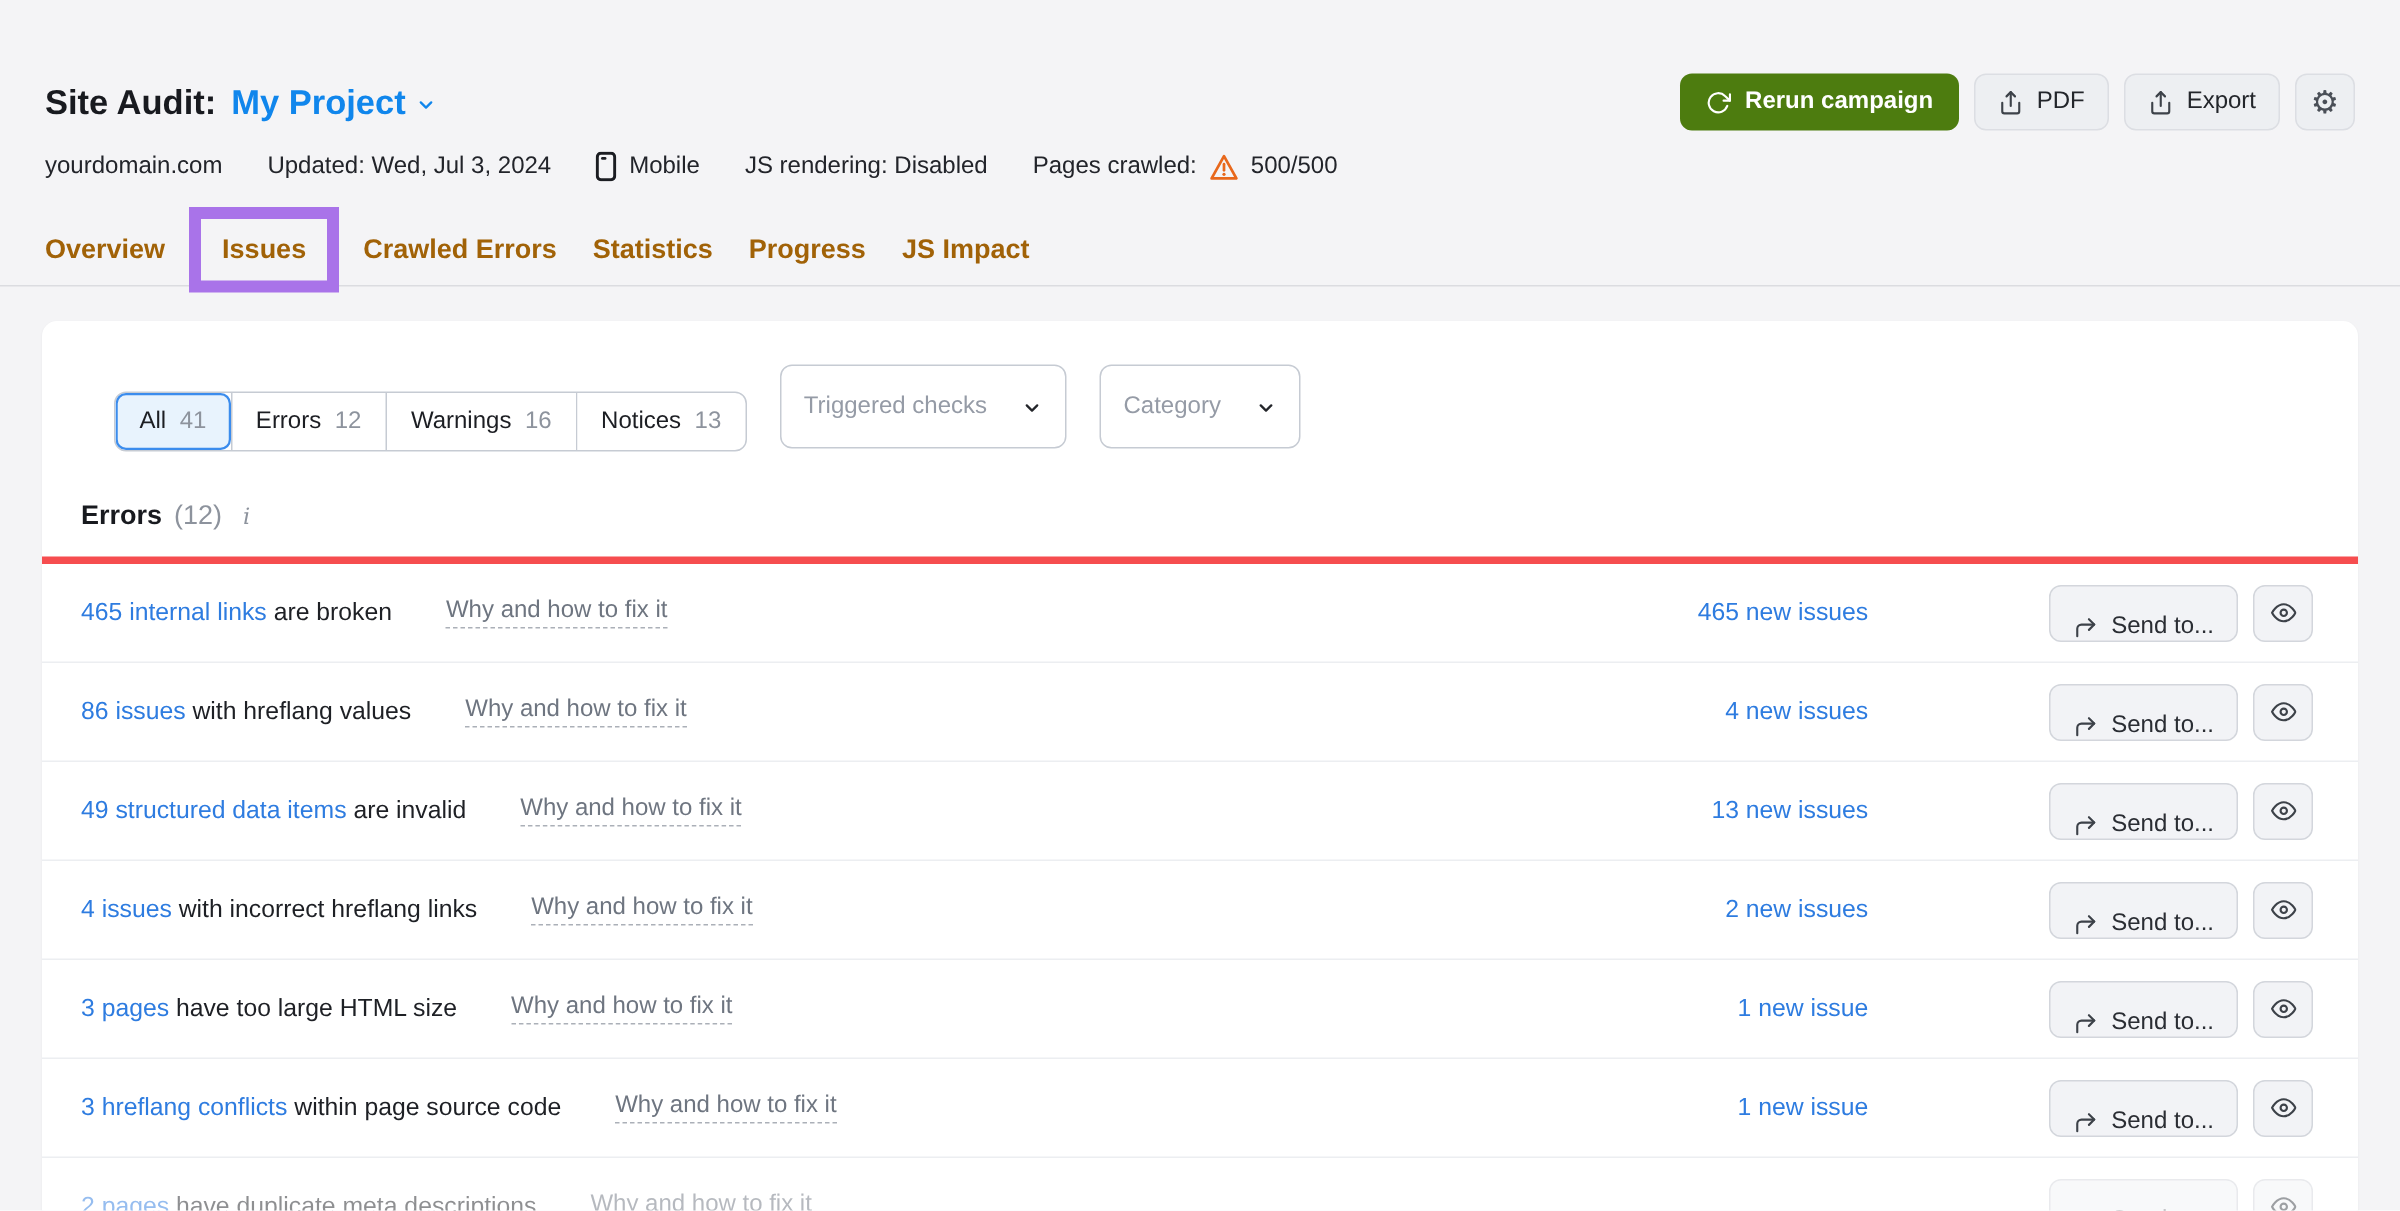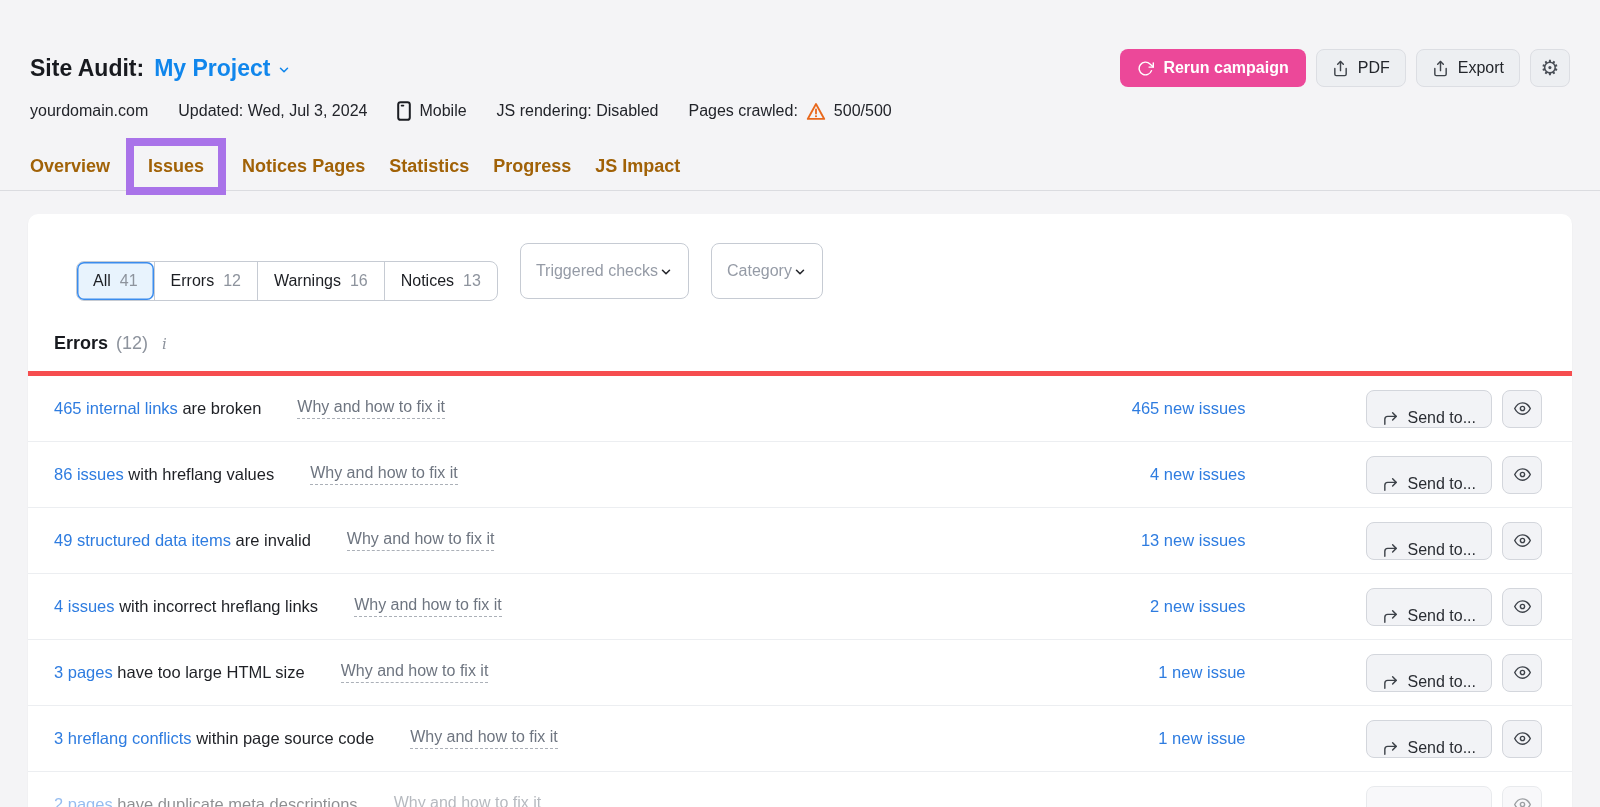--- a/index.html
+++ b/index.html
@@ -13,21 +13,21 @@
   
   .header { padding:12px 30px 0 30px; }
   .title-row { display:flex; align-items:center; height:40px;margin-top:36px; }
   .page-title { font-size:23px; font-weight:bold; color:#181a1f; }
   .project-selector { display:flex; align-items:center; gap:7px; margin-left:10px; cursor:pointer; }
   .project-name { font-size:23px; font-weight:bold; color:#1086ec; }
   .chev { width:14px; height:14px; stroke:#1086ec; stroke-width:2.6; fill:none; stroke-linecap:round; stroke-linejoin:round; margin-top:3px; }
   .header-actions { margin-left:auto; display:flex; align-items:center; gap:10px; }
   .btn { display:flex; align-items:center; gap:9px; height:38px; border-radius:8px; border:1px solid transparent;
          font-family:"Liberation Sans", sans-serif; font-size:16px; cursor:pointer; }
-  .btn-primary { background:#ec4899; color:#ffffff; padding:5px 17px; font-weight:bold; border:none; }
+  .btn-primary { background:#4d7c0f; color:#ffffff; padding:5px 17px; font-weight:bold; border:none; }
   .btn-secondary { background:#edeff2; color:#23262b; padding:0 15px; border:1px solid #dcdee3; }
   .btn-icon-only { width:40px; justify-content:center; padding:0; }
   .icon-svg { width:17px; height:17px; fill:none; stroke:currentColor; stroke-width:2; stroke-linecap:round; stroke-linejoin:round; }
   .btn-secondary .icon-svg { stroke:#3d4249; }
   .gear-glyph { font-family:"DejaVu Sans", sans-serif; font-size:21px; color:#4a4f57; line-height:1; }
 
   .meta-row { margin-top:13px; display:flex; align-items:center; gap:30px; font-size:16px; color:#22242a; }
   .meta-item { display:flex; align-items:center; gap:8px; }
   .phone-icon { width:14px; height:20px; }
   .warn-icon { width:20px; height:19px; }
@@ -49,21 +49,21 @@
   .search-box input::placeholder { color:#979da7; }
 
   .segments { display:flex; align-items:stretch; margin-left:22px; border:1px solid #c6cbd3; border-radius:8px; height:40px; background:#fff;margin-top:21px; }
   .segment { display:flex; align-items:center; gap:9px; padding:0 16px; font-size:16px; color:#1c1e23; cursor:pointer; border-left:1px solid #c6cbd3; }
   .segment:first-child { border-left:none; border-radius:7px 0 0 7px; }
   .segment:last-child { border-radius:0 7px 7px 0; }
   .segment .count { color:#8d939d; }
   .segment.selected { background:#e8f3fd; box-shadow:inset 0 0 0 1.5px #3b8ced; border-radius:7px; border-left-color:transparent; }
   .segment.selected + .segment { border-left-color:#c6cbd3; }
 
-  .dropdown { display:flex; align-items:center; gap:1px; margin-left:22px; height:56px; padding:0 15px; border:1px solid #c6cbd3; border-radius:8px; background:#fff; font-size:16px; color:#959ba6; cursor:pointer; }
+  .dropdown { display:flex; align-items:center; gap:23px; margin-left:22px; height:56px; padding:0 15px; border:1px solid #c6cbd3; border-radius:8px; background:#fff; font-size:16px; color:#959ba6; cursor:pointer; }
   .dropdown .chev-dark { width:14px; height:14px; stroke:#23252a; stroke-width:2.6; fill:none; stroke-linecap:round; stroke-linejoin:round; margin-top:2px; }
 
   .section-head { display:flex; align-items:baseline; gap:8px; padding:16px 26px 17px 26px; }
   .section-title { font-size:18px; font-weight:bold; color:#181a1f; }
   .section-count { font-size:18px; color:#8d939d; }
   .info-glyph { font-family:"DejaVu Serif", serif; font-style:italic; font-size:15px; color:#8d939d; margin-left:6px; cursor:pointer; }
 
   .severity-bar { height:5px; background:#f64d4f; width:100%; }
 
   
@@ -139,21 +139,21 @@
         </svg>
       <span>500/500</span>
     </span>
   </div>
 </div>
 
 <div class="tabs-wrap">
   <div class="tabs">
       <div class="tab">Overview</div>
       <div class="tab tab-annotated">Issues</div>
-      <div class="tab">Notices Pages</div>
+      <div class="tab">Crawled Errors</div>
       <div class="tab">Statistics</div>
       <div class="tab">Progress</div>
       <div class="tab">JS Impact</div>
     </div>
   <div class="tabs-divider"></div>
 </div>
 
 <div class="card">
   <div class="toolbar">
     <div class="segments">

